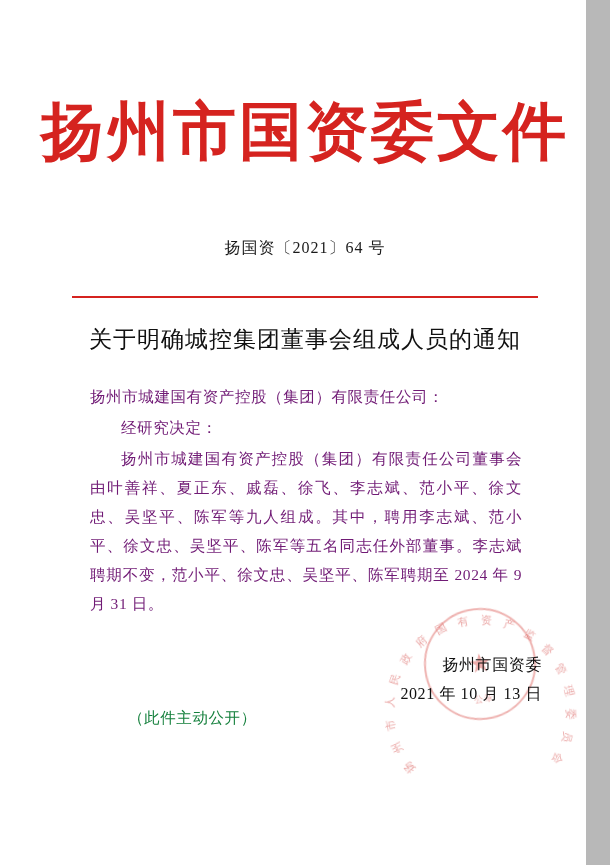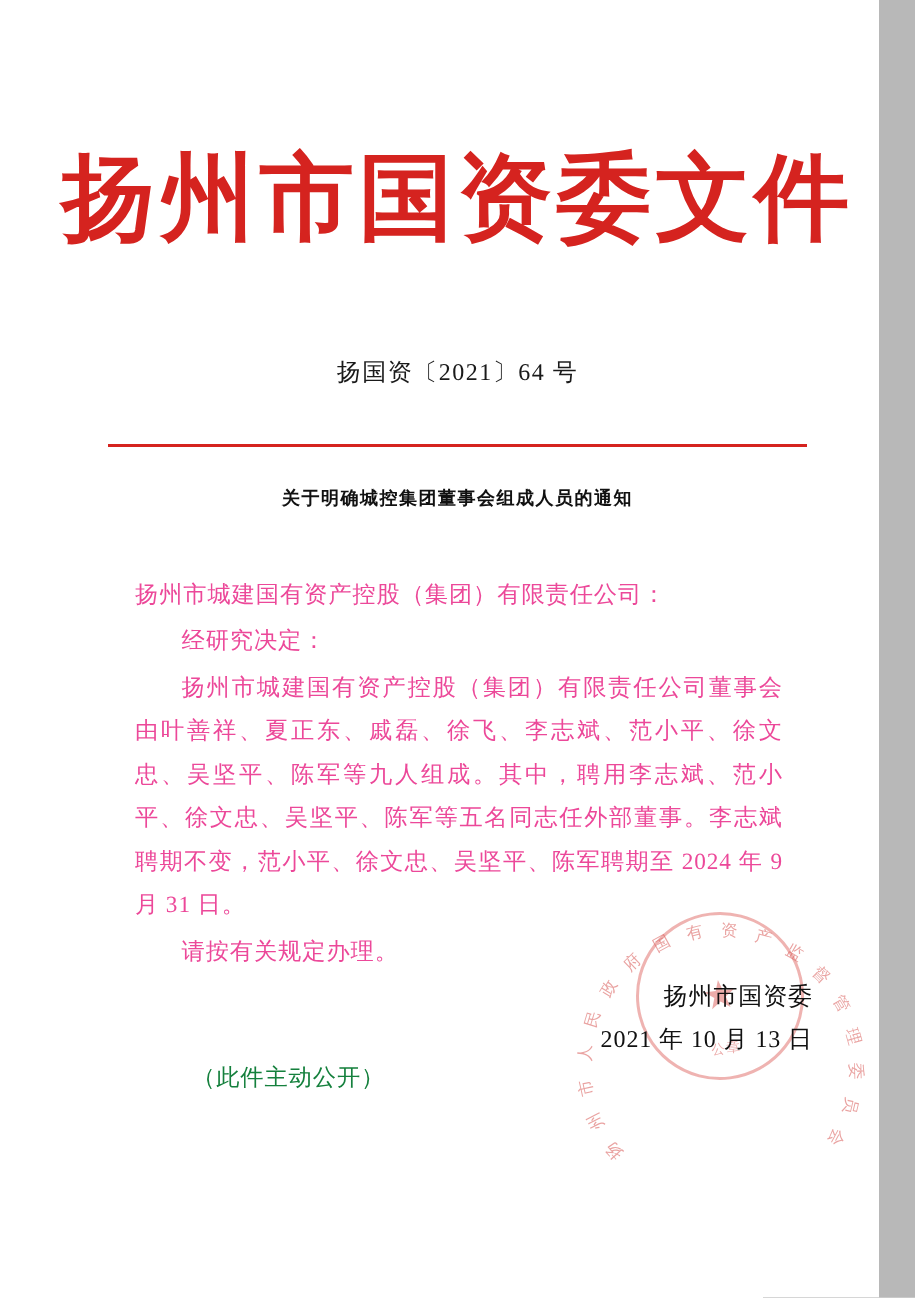--- a/index.html
+++ b/index.html
@@ -49,34 +49,34 @@
     width: 466px;
     height: 2px;
     background: #d5231f;
   }
   .subject {
     position: absolute;
     top: 324px;
     left: 0;
     width: 610px;
     text-align: center;
-    font-size: 12px;
-    font-weight: bold;
+    font-size: 23px;
+    font-weight: normal;
     color: #111;
     letter-spacing: 1px;
   }
   .body-block {
     position: absolute;
     top: 382px;
     left: 90px;
     width: 432px;
   }
   .para {
     font-size: 15.5px;
-    color: #ec4899;
+    color: #701a75;
     line-height: 29px;
     letter-spacing: 0.6px;
     text-align: justify;
     margin: 0 0 2px 0;
   }
   .para.indent {
     text-indent: 2em;
   }
   .sign-block {
     position: absolute;
@@ -156,21 +156,20 @@
   <div class="doc-number">扬国资〔2021〕64 号</div>
 
   <div class="red-rule"></div>
 
   <div class="subject">关于明确城控集团董事会组成人员的通知</div>
 
   <div class="body-block">
     <p class="para">扬州市城建国有资产控股（集团）有限责任公司：</p>
     <p class="para indent">经研究决定：</p>
     <p class="para indent">扬州市城建国有资产控股（集团）有限责任公司董事会由叶善祥、夏正东、戚磊、徐飞、李志斌、范小平、徐文忠、吴坚平、陈军等九人组成。其中，聘用李志斌、范小平、徐文忠、吴坚平、陈军等五名同志任外部董事。李志斌聘期不变，范小平、徐文忠、吴坚平、陈军聘期至 2024 年 9 月 31 日。</p>
-    <p class="para indent">请按有关规定办理。</p>
   </div>
 
   <div class="seal">
     <div class="seal-text">
         <span style="transform: translate(-50%, -50%) rotate(-125deg) translateY(-44px);">扬</span>
         <span style="transform: translate(-50%, -50%) rotate(-110.294deg) translateY(-44px);">州</span>
         <span style="transform: translate(-50%, -50%) rotate(-95.5882deg) translateY(-44px);">市</span>
         <span style="transform: translate(-50%, -50%) rotate(-80.8824deg) translateY(-44px);">人</span>
         <span style="transform: translate(-50%, -50%) rotate(-66.1765deg) translateY(-44px);">民</span>
         <span style="transform: translate(-50%, -50%) rotate(-51.4706deg) translateY(-44px);">政</span>

